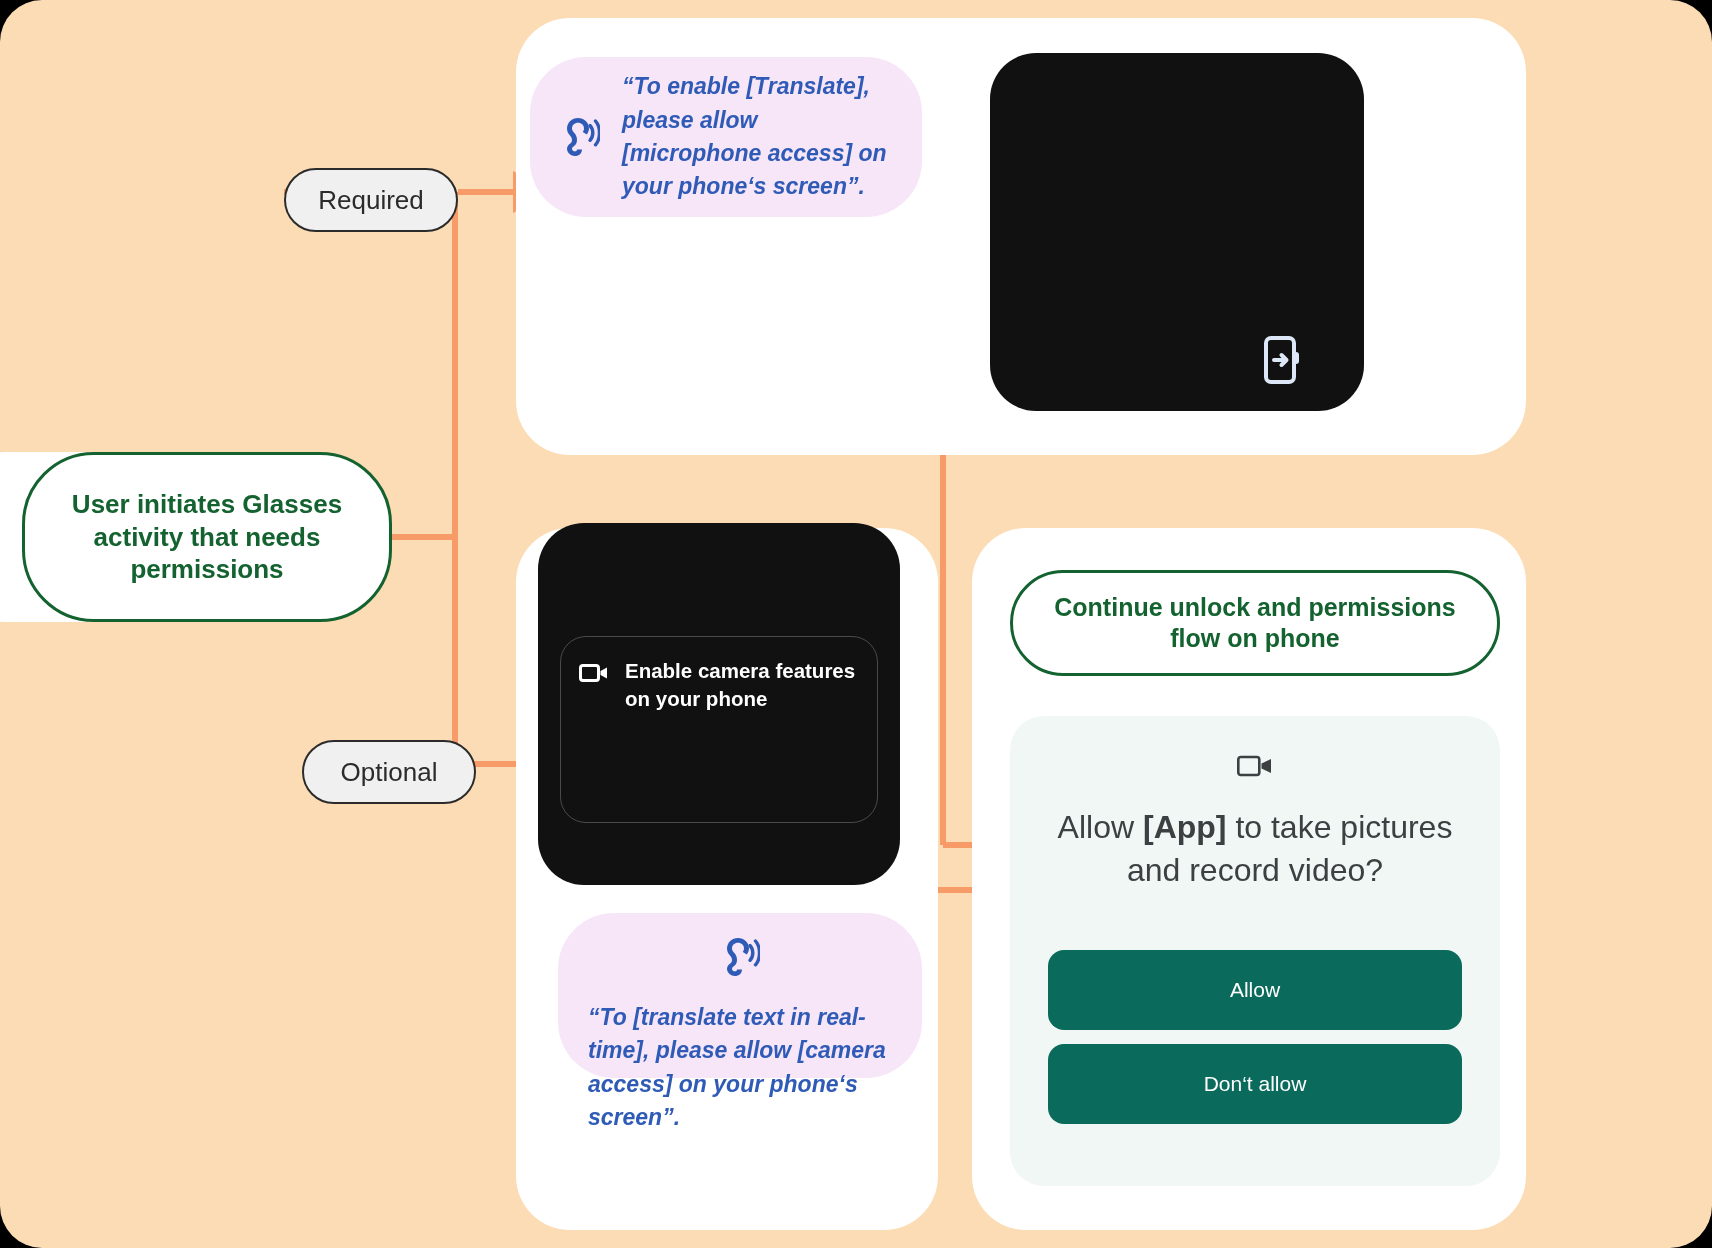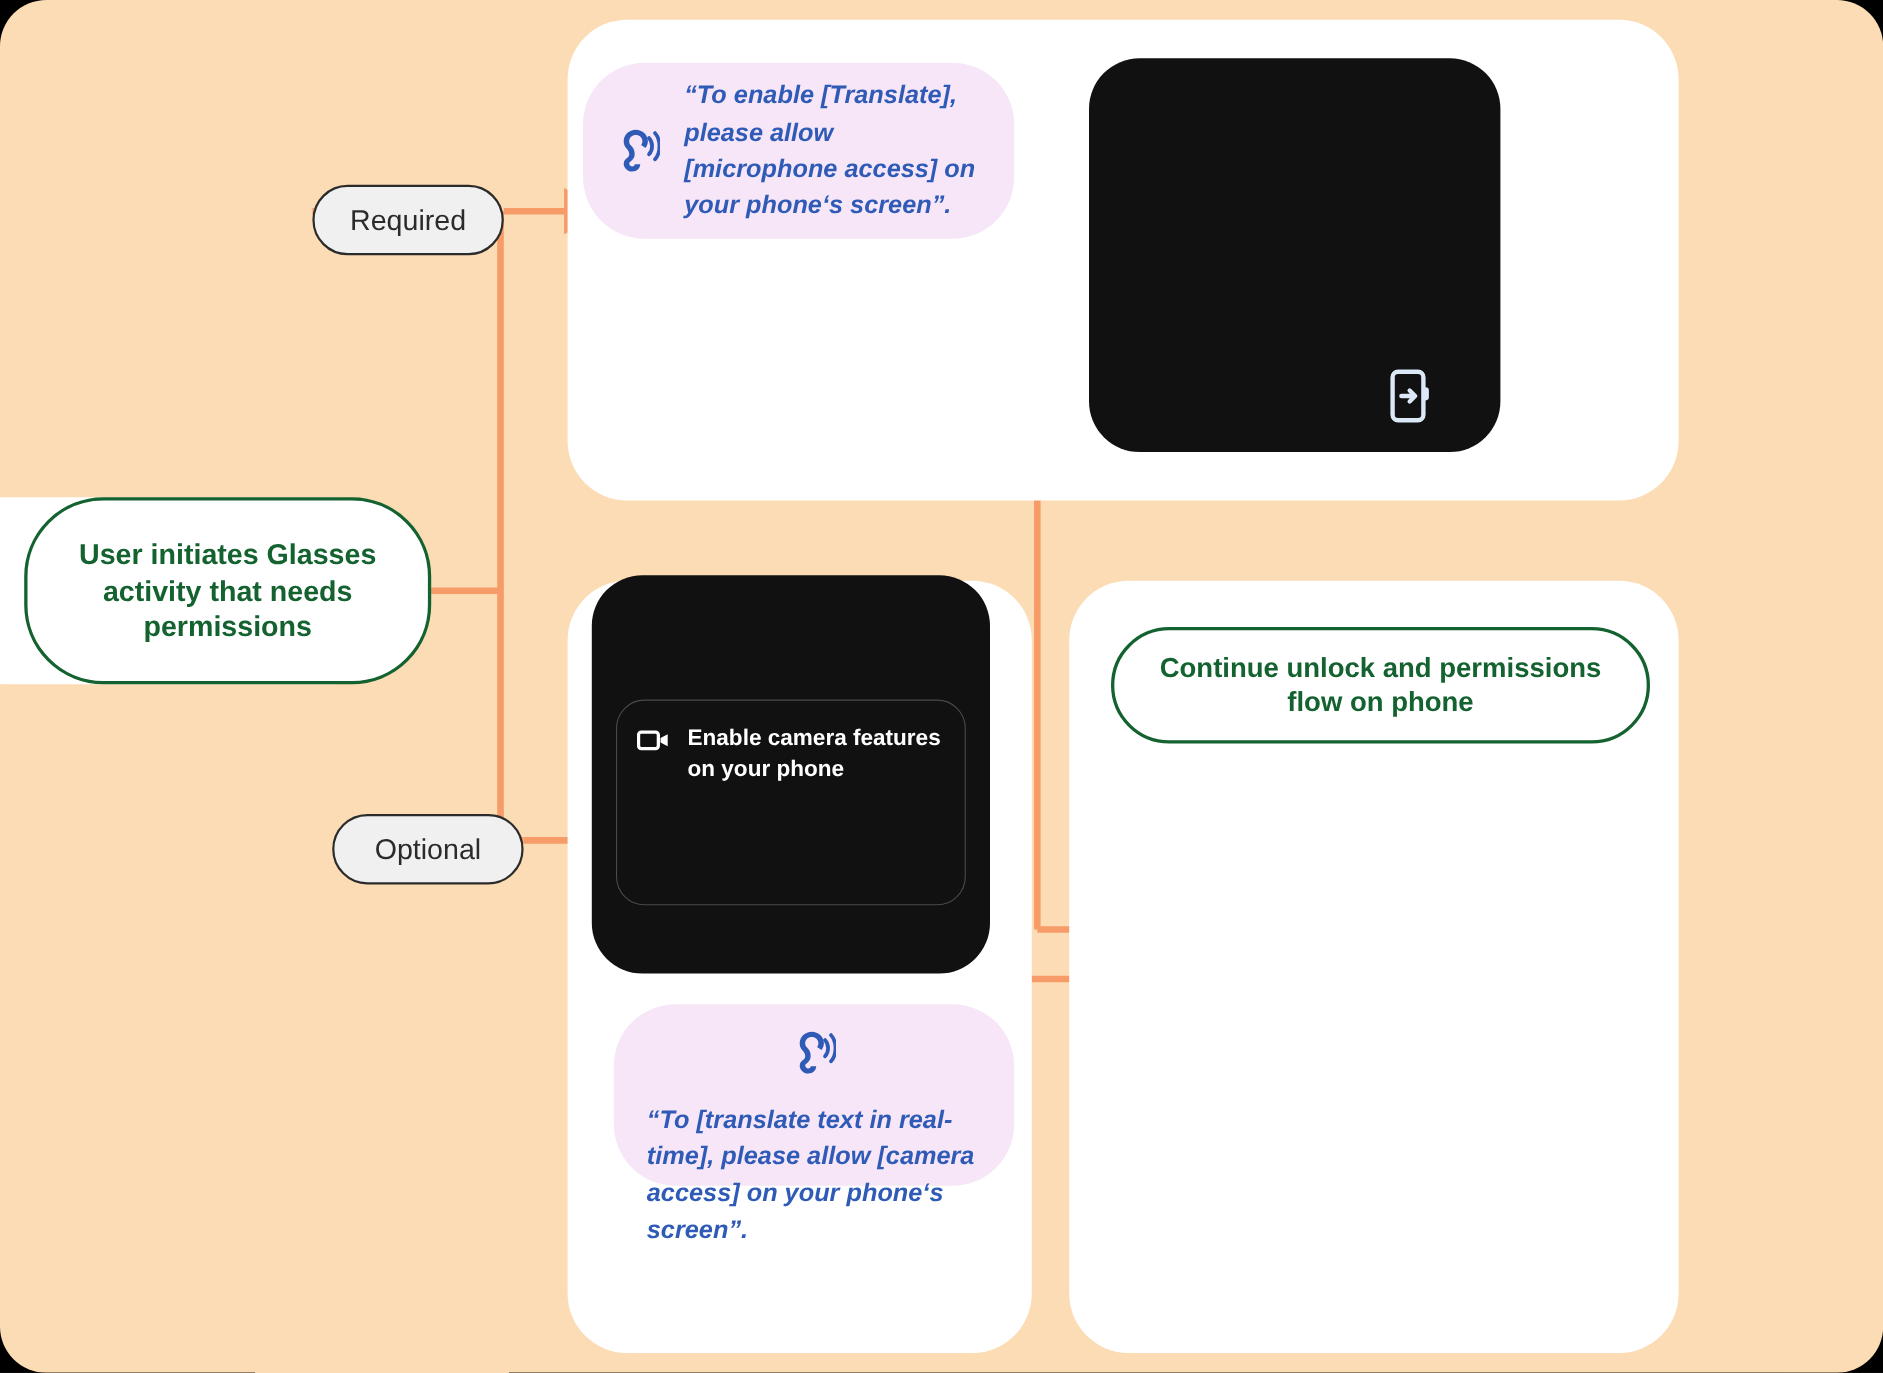--- a/index.html
+++ b/index.html
@@ -219,14 +219,29 @@
       <path d="M30 10.5c1.8 2 2.8 4.6 2.8 7.4 0 2.8-1 5.4-2.8 7.4" stroke="#2f5bb7" stroke-width="3.4" fill="none" stroke-linecap="round"></path>
       <path d="M35.5 6c2.6 3 4 7.2 4 11.9s-1.4 8.9-4 11.9" stroke="#2f5bb7" stroke-width="3.4" fill="none" stroke-linecap="round"></path>
     </svg>
     <div class="btext">“To [translate text in real-time], please allow [camera access] on your phone‘s screen”.</div>
   </div>
 
   <div class="green-node" id="node-continue">
     <span>Continue unlock and permissions flow on phone</span>
   </div>
 
+  <div id="perm-dialog">
+    <svg class="dlg-cam" viewBox="0 0 36 28">
+      <rect x="1.3" y="5" width="21" height="18" rx="2.5" fill="none" stroke="#3c4043" stroke-width="2.6"></rect>
+      <path d="M24.5 11.5 L34 7 L34 21 L24.5 16.5 z" fill="#3c4043"></path>
+    </svg>
+    <div class="dlg-q">
+      <span>Allow </span><b>[App]</b><span> to take pictures and record video?</span>
+    </div>
+    <button class="dlg-btn" id="btn-allow">
+      <span>Allow</span>
+    </button>
+    <button class="dlg-btn" id="btn-deny">
+      <span>Don‘t allow</span>
+    </button>
+  </div>
 
 </div>
 
 </body></html>

